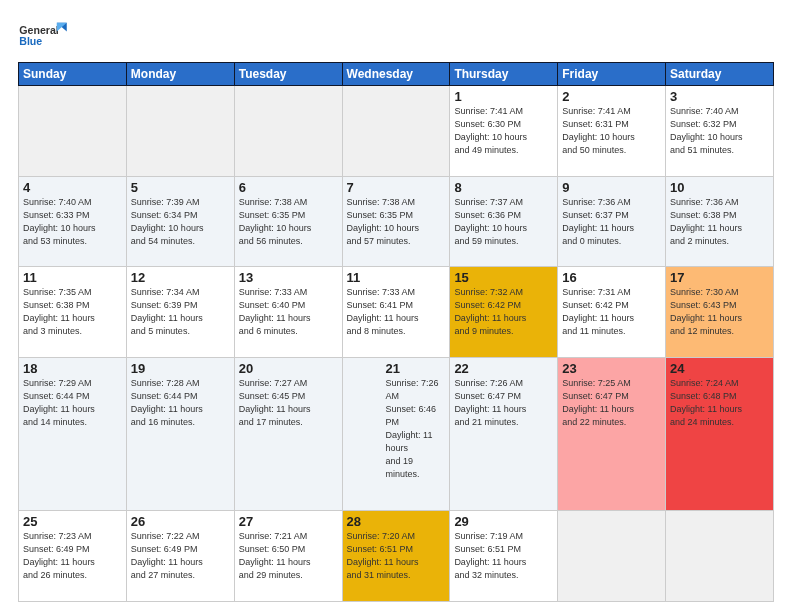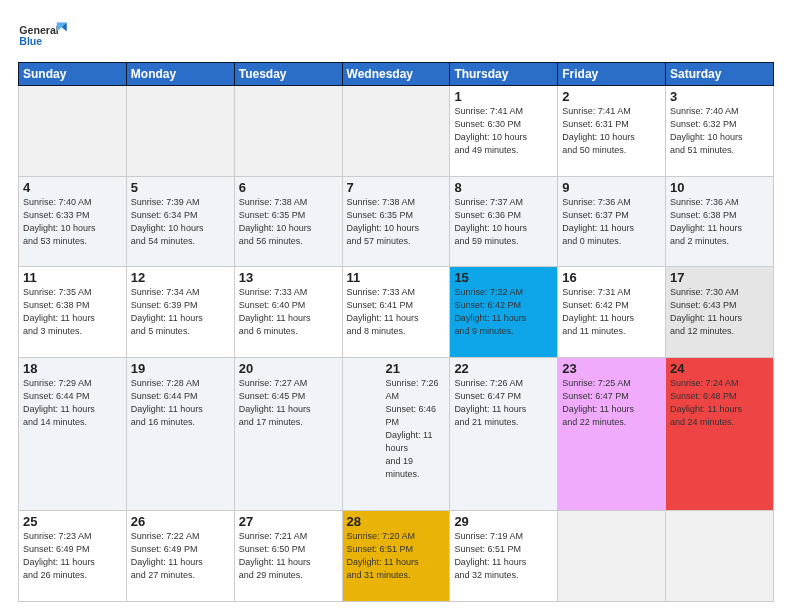--- a/index.html
+++ b/index.html
@@ -181,29 +181,29 @@
             <div class="day-info">Sunrise: 7:34 AM<br>Sunset: 6:39 PM<br>Daylight: 11 hours<br>and 5 minutes.</div>
           </td>
           <td style="background: rgb(255, 255, 255); margin-top: 8px;">
             <span class="day-num">13</span>
             <div class="day-info">Sunrise: 7:33 AM<br>Sunset: 6:40 PM<br>Daylight: 11 hours<br>and 6 minutes.</div>
           </td>
           <td style="background: rgb(255, 255, 255);">
             <span class="day-num">11</span>
             <div class="day-info">Sunrise: 7:33 AM<br>Sunset: 6:41 PM<br>Daylight: 11 hours<br>and 8 minutes.</div>
           </td>
-          <td style="background: #0ea5e9;">
+          <td style="background: #eab308;">
             <span class="day-num">15</span>
             <div class="day-info">Sunrise: 7:32 AM<br>Sunset: 6:42 PM<br>Daylight: 11 hours<br>and 9 minutes.</div>
           </td>
           <td style="background: rgb(255, 255, 255);">
             <span class="day-num">16</span>
             <div class="day-info">Sunrise: 7:31 AM<br>Sunset: 6:42 PM<br>Daylight: 11 hours<br>and 11 minutes.</div>
           </td>
-          <td style="background: #e5e5e5;">
+          <td style="background: #fdba74;">
             <span class="day-num">17</span>
             <div class="day-info">Sunrise: 7:30 AM<br>Sunset: 6:43 PM<br>Daylight: 11 hours<br>and 12 minutes.</div>
           </td>
         </tr>
         <tr>
           <td style="background: rgb(240, 244, 248);">
             <span class="day-num">18</span>
             <div class="day-info">Sunrise: 7:29 AM<br>Sunset: 6:44 PM<br>Daylight: 11 hours<br>and 14 minutes.</div>
           </td>
           <td style="background: rgb(240, 244, 248);">
@@ -215,21 +215,21 @@
             <div class="day-info">Sunrise: 7:27 AM<br>Sunset: 6:45 PM<br>Daylight: 11 hours<br>and 17 minutes.</div>
           </td>
           <td style="background: rgb(240, 244, 248); padding-left: 43px;">
             <span class="day-num">21</span>
             <div class="day-info">Sunrise: 7:26 AM<br>Sunset: 6:46 PM<br>Daylight: 11 hours<br>and 19 minutes.</div>
           </td>
           <td style="background: rgb(240, 244, 248); margin-top: 48px;">
             <span class="day-num">22</span>
             <div class="day-info">Sunrise: 7:26 AM<br>Sunset: 6:47 PM<br>Daylight: 11 hours<br>and 21 minutes.</div>
           </td>
-          <td style="background: #f0abfc;">
+          <td style="background: #fca5a5;">
             <span class="day-num">23</span>
             <div class="day-info">Sunrise: 7:25 AM<br>Sunset: 6:47 PM<br>Daylight: 11 hours<br>and 22 minutes.</div>
           </td>
           <td style="background: #ef4444;">
             <span class="day-num">24</span>
             <div class="day-info">Sunrise: 7:24 AM<br>Sunset: 6:48 PM<br>Daylight: 11 hours<br>and 24 minutes.</div>
           </td>
         </tr>
         <tr>
           <td style="background: rgb(255, 255, 255);">

